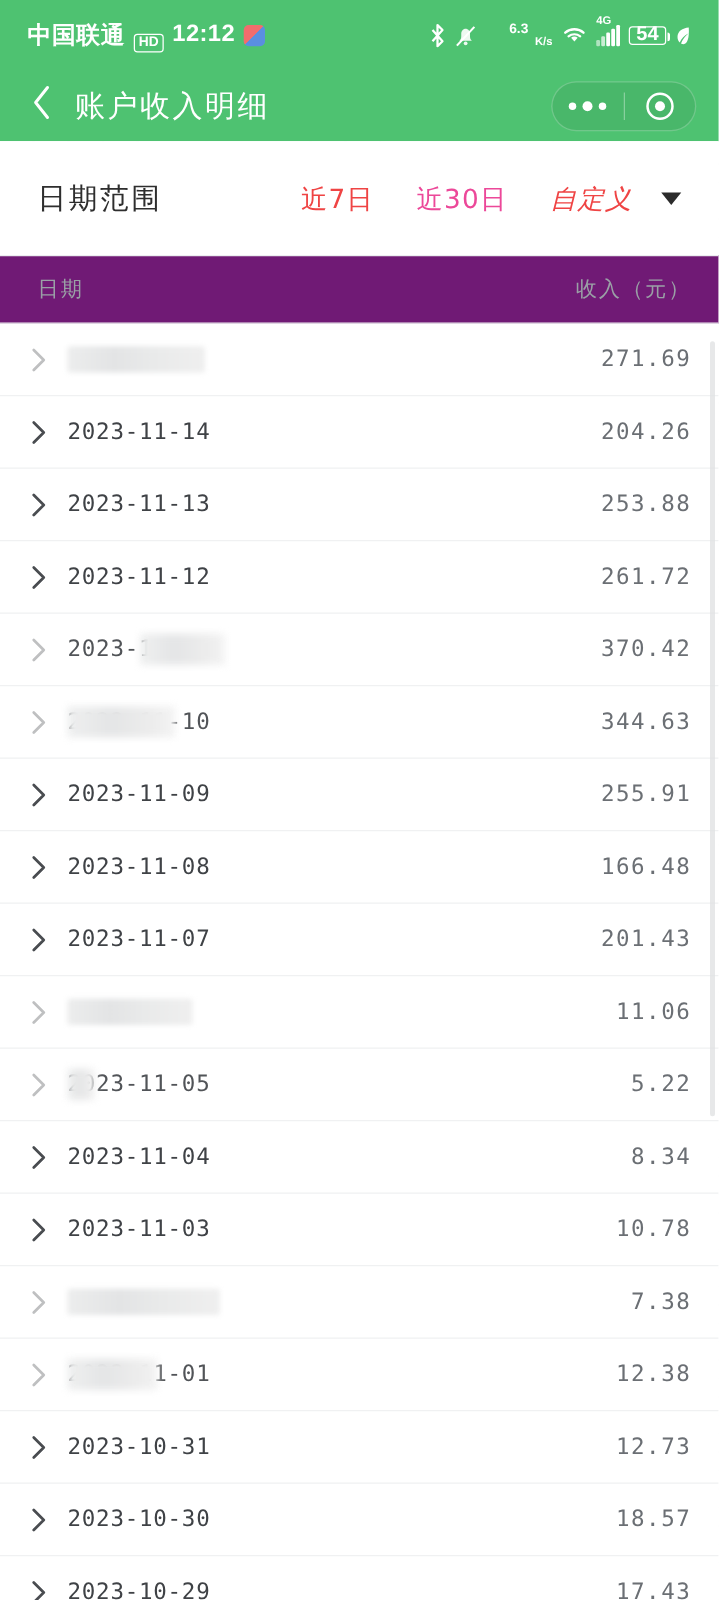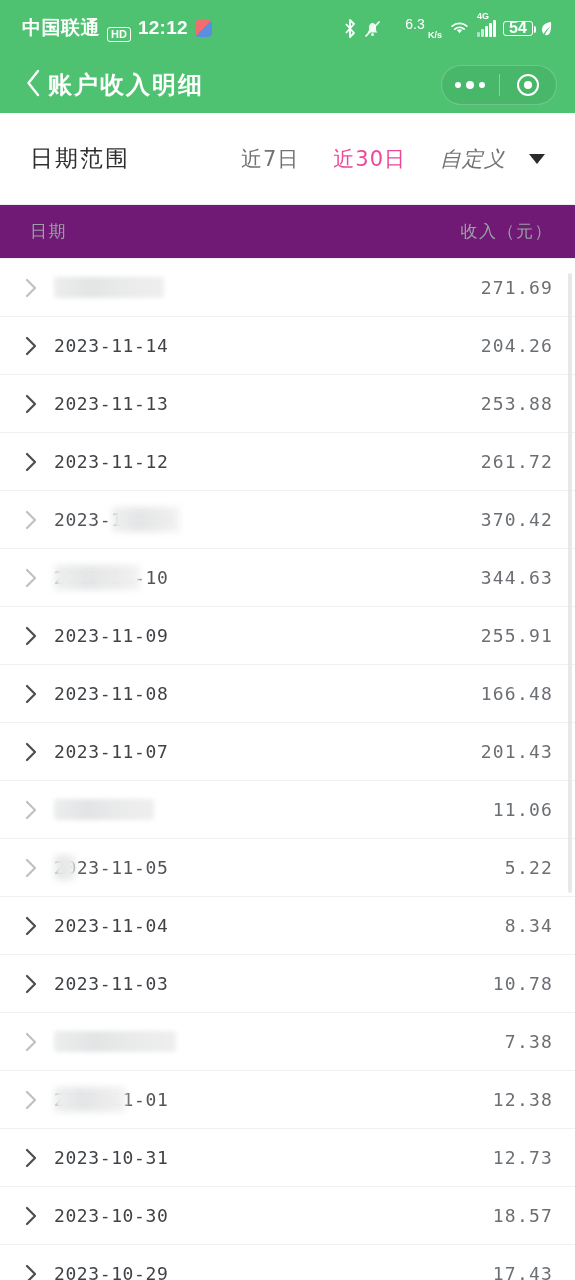--- a/index.html
+++ b/index.html
@@ -24,21 +24,21 @@
   }
   .clock{ font-size:19px; font-weight:700; letter-spacing:.3px; }
   .app-dot{
     width:17px; height:17px; border-radius:4px;
     background:linear-gradient(135deg,#f26d6d 0 50%,#5a8fe0 50% 100%);
     display:inline-block;
   }
   .status-right{ display:flex; align-items:center; gap:7px; }
   .status-right svg{ display:block; }
   .netspeed{ display:flex; flex-direction:column; align-items:center; line-height:1; }
-  .netspeed .n{ font-size:14px; font-weight:400; }
+  .netspeed .n{ font-size:11px; font-weight:700; }
   .netspeed .u{ font-size:9px; font-weight:700;margin-left:40px; }
   .sig-wrap{ display:flex; align-items:flex-end; gap:1px; position:relative; }
   .gbadge{ font-size:9px; font-weight:700; position:absolute; top:-9px; left:0; }
   .bar{ width:3px; background:#fff; border-radius:1px; }
   .batt{
     border:1.6px solid #fff; border-radius:3px; width:30px; height:15px;
     display:flex; align-items:center; justify-content:center; position:relative;
   }
   .batt::after{
     content:""; position:absolute; right:-4px; top:4px;
@@ -50,22 +50,22 @@
   .nav-bar{
     height:57px; background:#4ec271;
     display:flex; align-items:center; padding:0 18px;
     position:relative;
   }
   .back-btn{
     width:30px; height:30px; display:flex; align-items:center; justify-content:center;
     cursor:pointer;
   }
   .nav-title{
-    color:#ffffff; font-size:24px; font-weight:700; letter-spacing:2px;
-    font-family:"DejaVu Sans", sans-serif;
+    color:#ffffff; font-size:24px; font-weight:400; letter-spacing:2px;
+    margin-left:12px; font-family:"DejaVu Sans", sans-serif;
   }
   .capsule{
     position:absolute; right:18px; top:50%; transform:translateY(-50%);
     width:116px; height:40px; border-radius:21px;
     background:rgba(0,0,0,0.055);
     border:1px solid rgba(255,255,255,0.22);
     display:flex; align-items:center;
   }
   .capsule .half{ flex:1; display:flex; align-items:center; justify-content:center; cursor:pointer; }
   .capsule .divider{ width:1px; height:22px; background:rgba(255,255,255,0.35); }
@@ -100,21 +100,21 @@
     display:flex; align-items:center; padding:0 30px;
   }
   .filter-label{
     font-size:23px; color:#2e2e2e; font-weight:500; letter-spacing:2px;
     font-family:"DejaVu Sans", sans-serif;
   }
   .filter-opts{
     margin-left:auto; display:flex; align-items:center; gap:34px;
   }
   .f-opt{
-    font-size:21px; color:#737373; letter-spacing:1px; cursor:pointer;
+    font-size:21px; color:#ef4444; letter-spacing:1px; cursor:pointer;
     font-family:"DejaVu Sans", sans-serif; white-space:nowrap;
   }
   .f-opt.active{ color:#ec4899; }
   .f-custom{ display:flex; align-items:center; gap:23px; cursor:pointer;font-style:italic; }
   .caret{
     width:0;height:0;border-left:8px solid transparent;border-right:8px solid transparent;
     border-top:10px solid #2b2b2b;
   }
 
   

